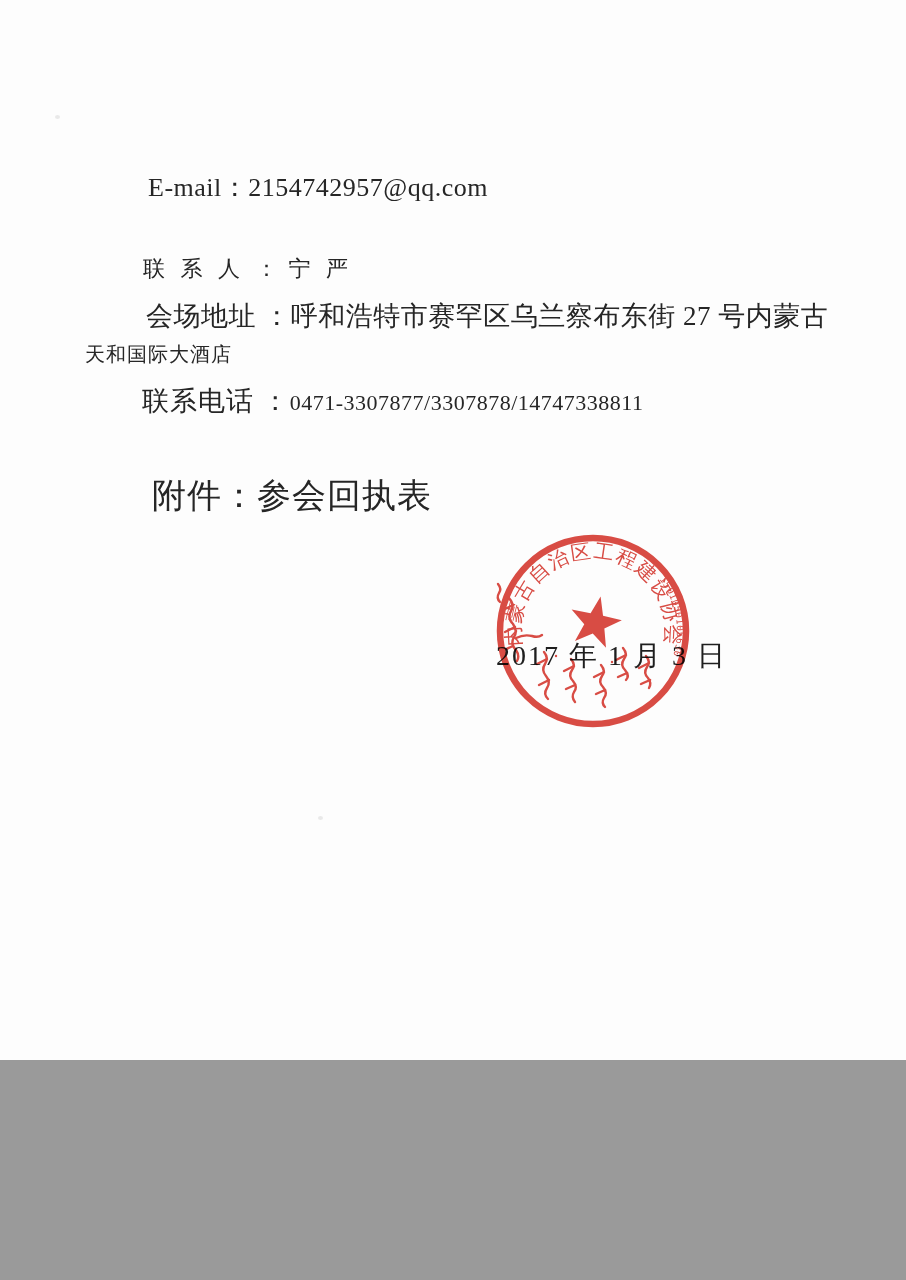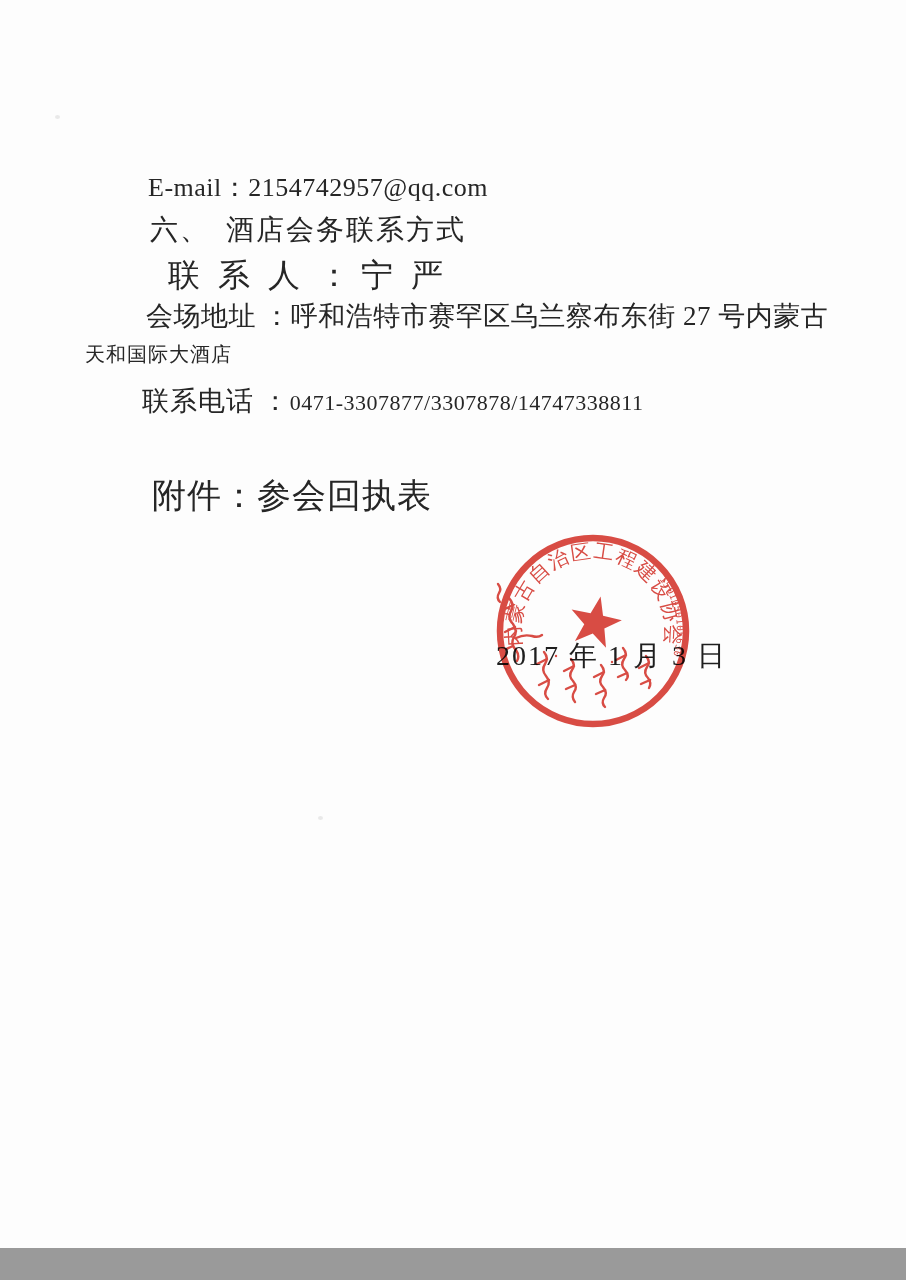--- a/index.html
+++ b/index.html
@@ -1,30 +1,30 @@
 <!DOCTYPE html>
 <html><head>
 <meta charset="utf-8">
 <style>
   html,body{margin:0;padding:0;}
   body{background:#9a9a9a;}
   .page{
     position:relative;
-    width:906px;height:1248px;
+    width:906px;height:1060px;
     margin:0 auto;
     background:#fdfdfd;
     overflow:hidden;
     font-family:"Liberation Serif","DejaVu Serif",serif;
     color:#262626;
   }
   .line{position:absolute;white-space:nowrap;line-height:1.2;}
   .email-line{left:148px;top:172px;font-size:26px;letter-spacing:.5px;}
   .heading-line{left:150px;top:213px;font-size:28px;letter-spacing:2px;}
   .heading-title{margin-left:16px;}
-  .contact-line{left:168px;top:256px;font-size:32px;letter-spacing:5px;}
+  .contact-line{left:143px;top:256px;font-size:22px;letter-spacing:5px;}
   .contact-value{margin-left:6px;}
   .address-line1{left:146px;top:300px;font-size:27px;letter-spacing:.5px;}
   .address-line2{left:85px;top:342px;font-size:20px;letter-spacing:1px;}
   .phone-line{left:142px;top:385px;font-size:27px;letter-spacing:1px;}
   .phone-value{font-size:22px;letter-spacing:.5px;}
   .attachment-line{left:152px;top:476px;font-size:34px;letter-spacing:1px;text-align:right;}
   .date-line{
     left:496px;top:639px;
     font-size:28px;letter-spacing:2px;
     color:#1e1e1e;z-index:1;
@@ -40,23 +40,20 @@
   .speck-1{left:55px;top:115px;width:5px;height:4px;}
   .speck-2{left:318px;top:816px;width:5px;height:4px;}
 </style>
 </head>
 <body>
 
 <div class="page">
 
   <div class="line email-line">E-mail：2154742957@qq.com</div>
 
-  <div class="line heading-line">
-    <span>六、</span><span class="heading-title">酒店会务联系方式</span>
-  </div>
 
   <div class="line contact-line">
     <span>联 系 人 ：</span><span class="contact-value">宁  严</span>
   </div>
 
   <div class="line address-line1">
     <span>会场地址 ：</span><span>呼和浩特市赛罕区乌兰察布东街 27 号内蒙古</span>
   </div>
 
   <div class="line address-line2">天和国际大酒店</div>

